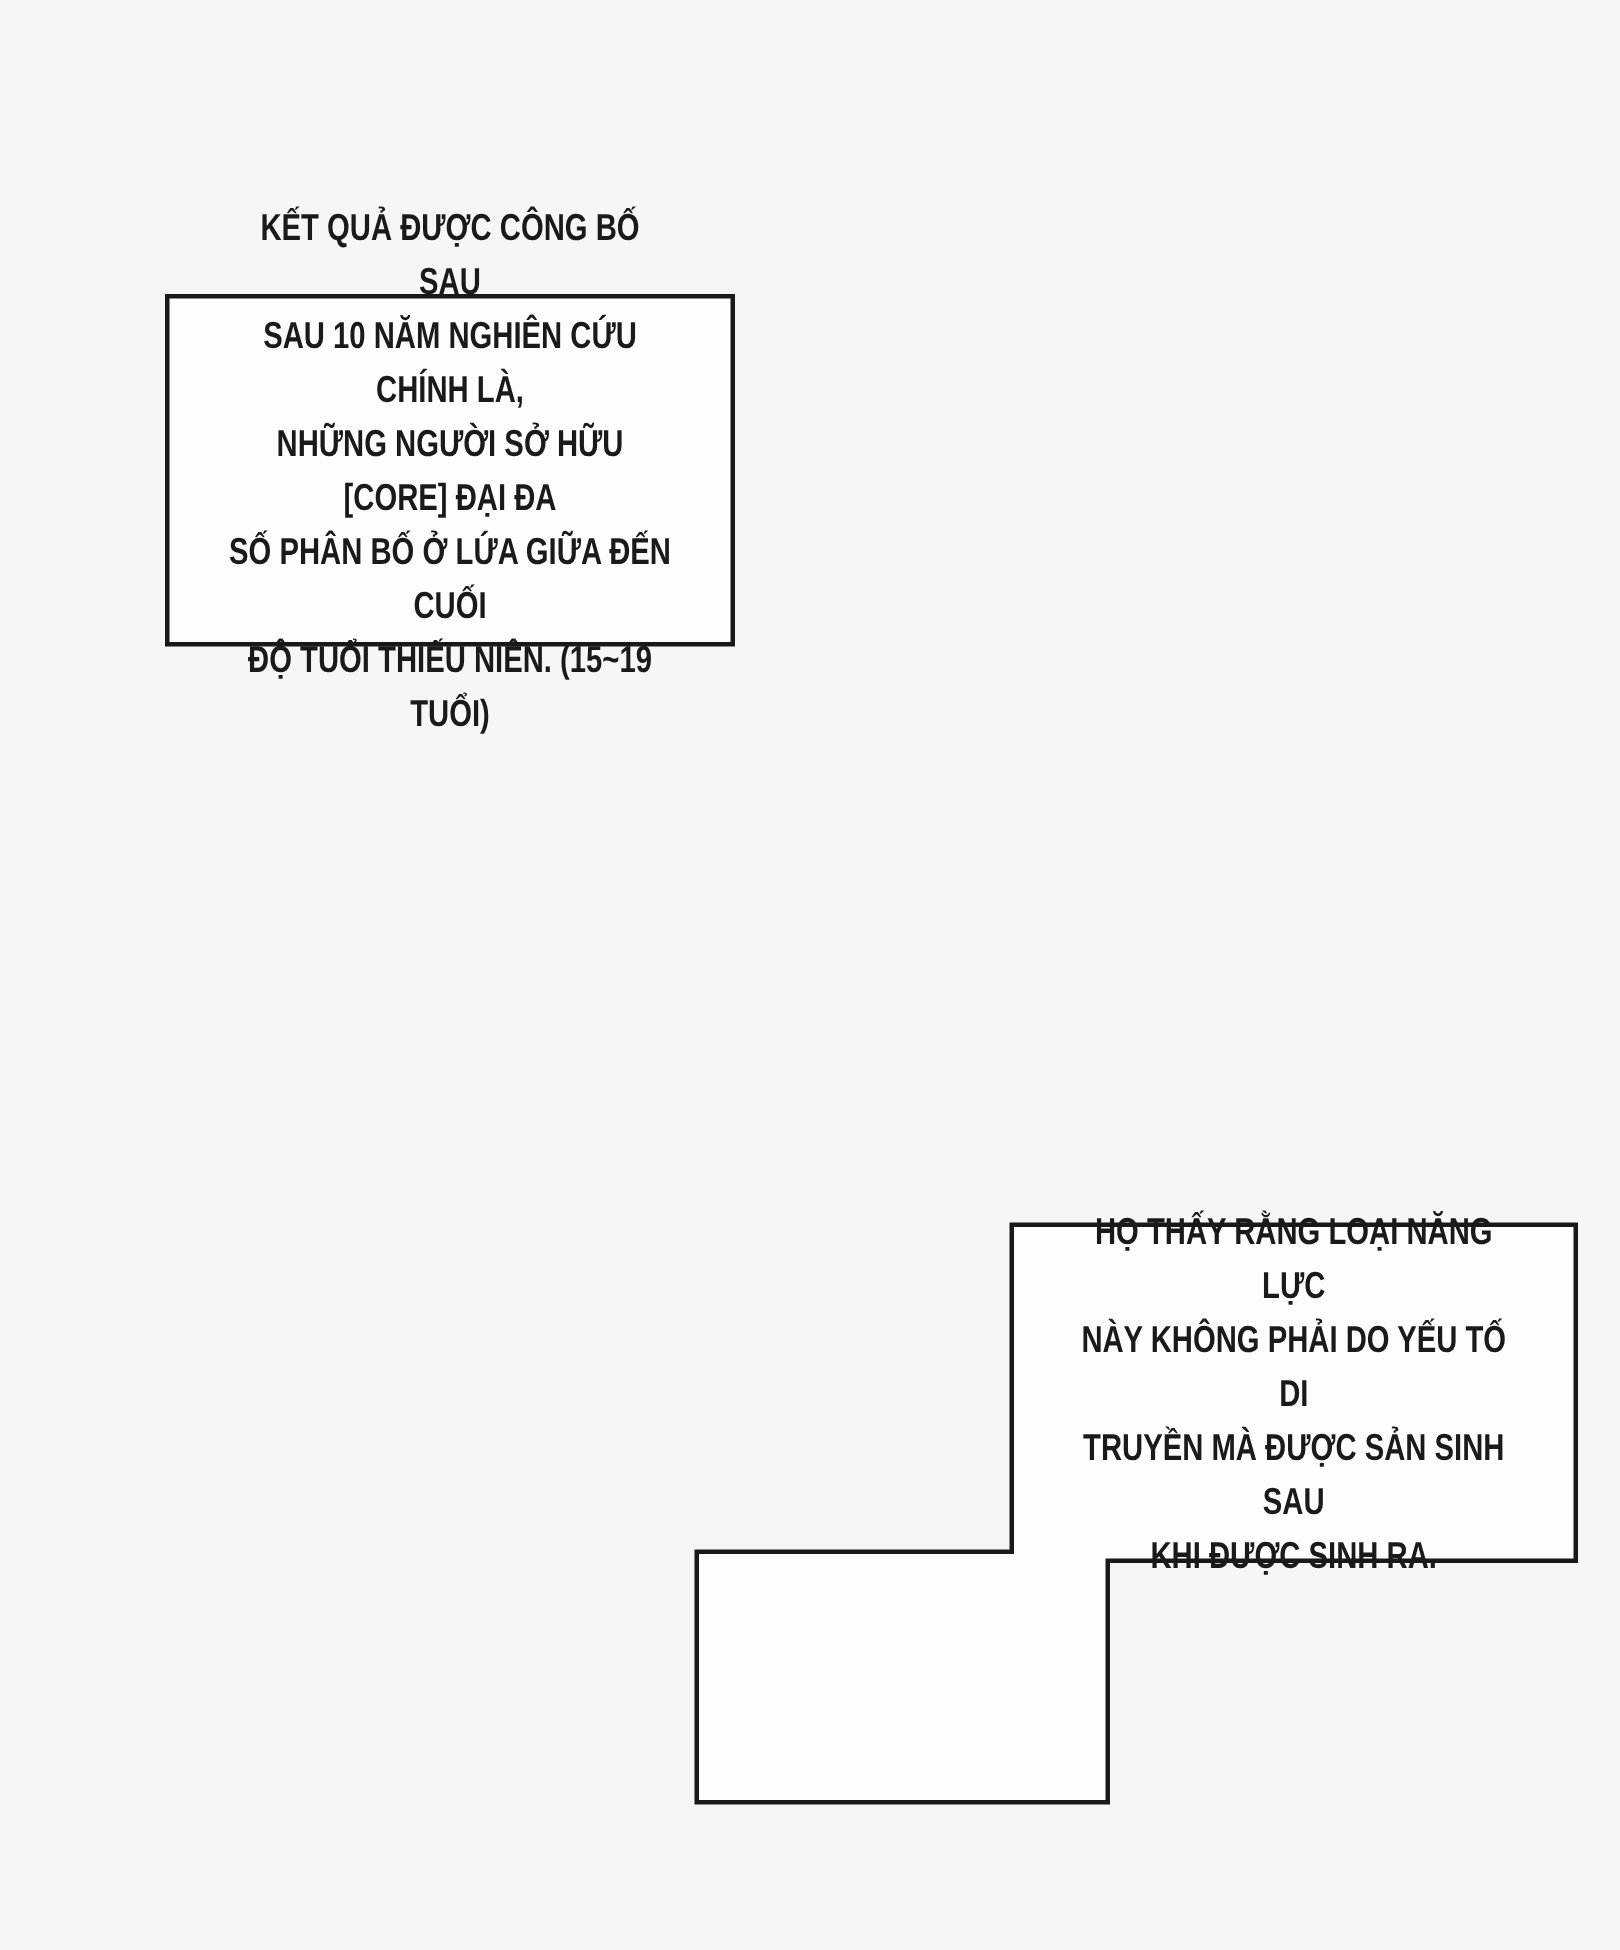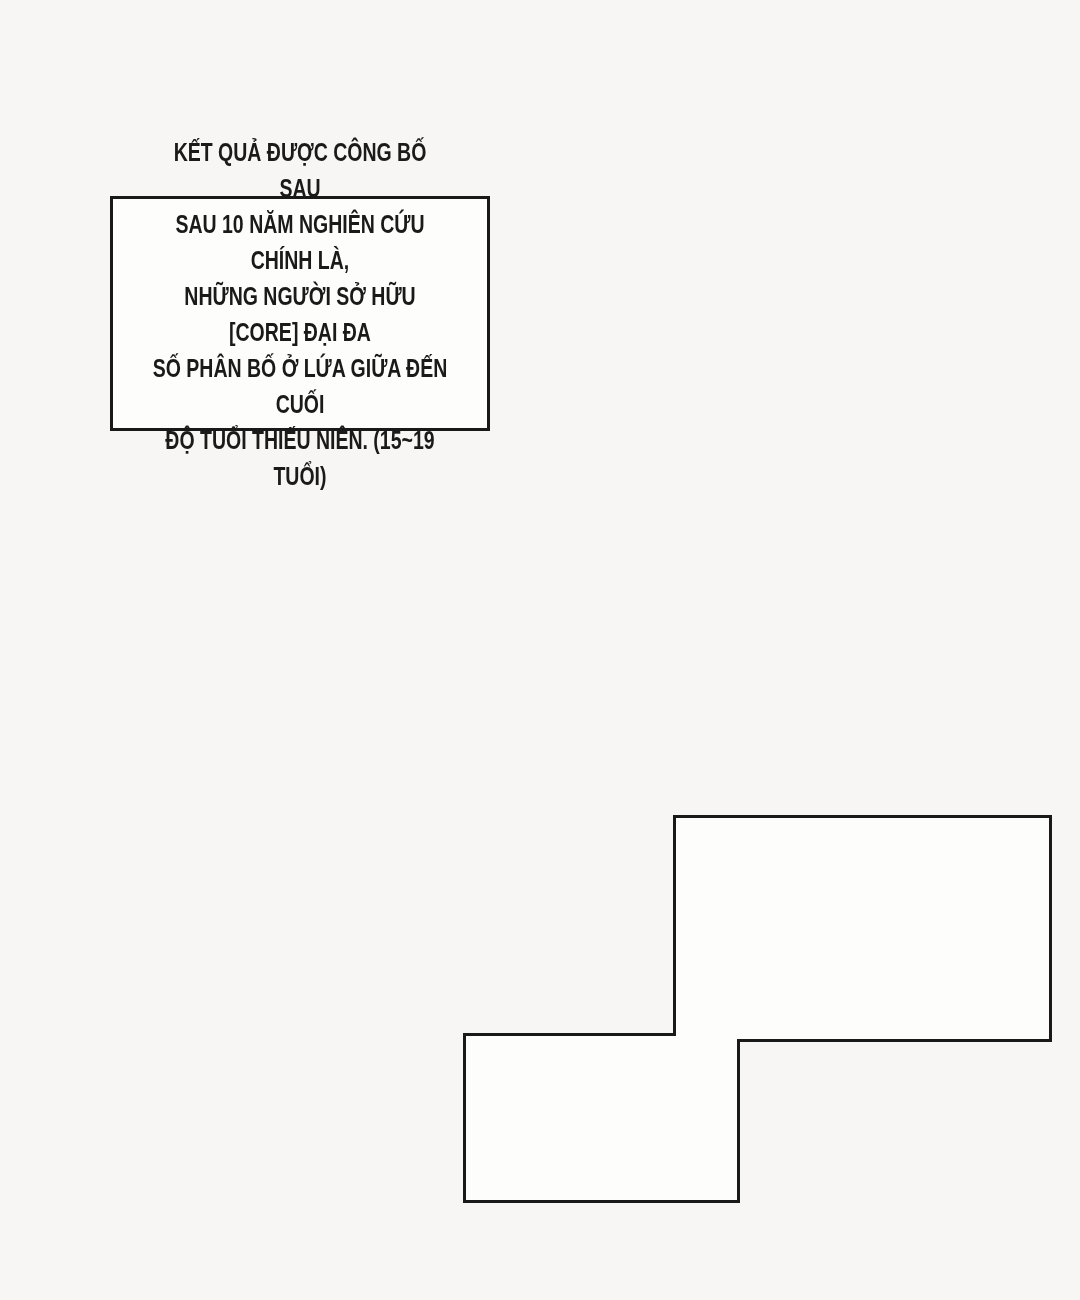--- a/index.html
+++ b/index.html
@@ -73,15 +73,21 @@
   </svg>
 
   <div class="caption caption-1">
     <span class="caption-text">KẾT QUẢ ĐƯỢC CÔNG BỐ SAU
 SAU 10 NĂM NGHIÊN CỨU CHÍNH LÀ,
 NHỮNG NGƯỜI SỞ HỮU [CORE] ĐẠI ĐA
 SỐ PHÂN BỐ Ở LỨA GIỮA ĐẾN CUỐI
 ĐỘ TUỔI THIẾU NIÊN. (15~19 TUỔI)</span>
   </div>
 
+  <div class="caption caption-2">
+    <span class="caption-text">HỌ THẤY RẰNG LOẠI NĂNG LỰC
+NÀY KHÔNG PHẢI DO YẾU TỐ DI
+TRUYỀN MÀ ĐƯỢC SẢN SINH SAU
+KHI ĐƯỢC SINH RA.</span>
+  </div>
 
 
 </div>
 
 </body></html>

